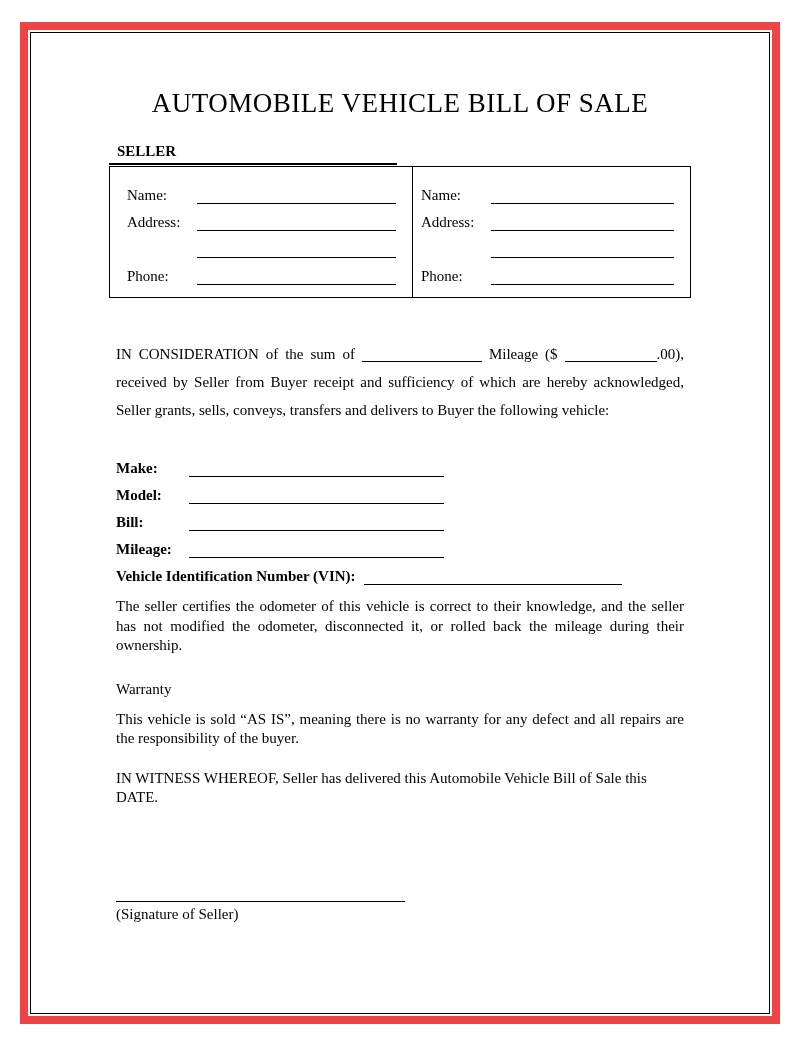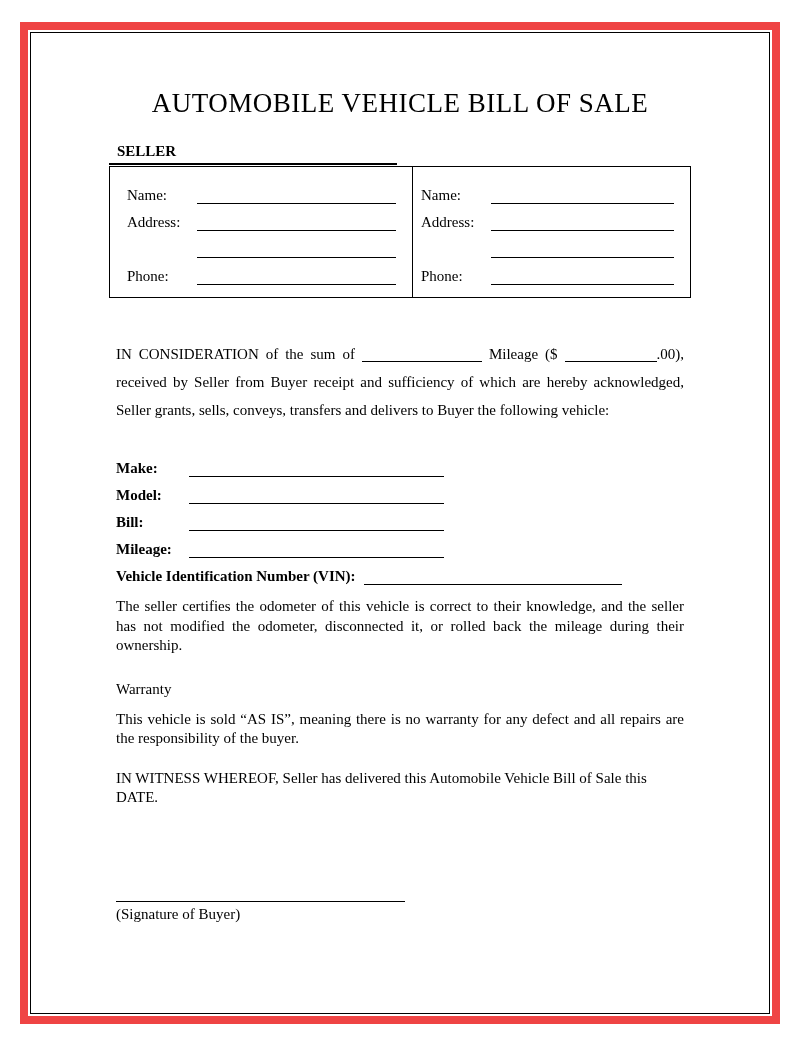--- a/index.html
+++ b/index.html
@@ -149,17 +149,17 @@
 
     <p class="body-para">The seller certifies the odometer of this vehicle is correct to their knowledge, and the seller has not modified the odometer, disconnected it, or rolled back the mileage during their ownership.</p>
 
     <h2 class="section-heading">Warranty</h2>
     <p class="body-para">This vehicle is sold “AS IS”, meaning there is no warranty for any defect and all repairs are the responsibility of the buyer.</p>
 
     <p class="witness-para">IN WITNESS WHEREOF, Seller has delivered this Automobile Vehicle Bill of Sale this DATE.</p>
 
     <div class="signature-block">
       <div class="signature-line"></div>
-      <div class="signature-caption">(Signature of Buyer)</div>
+      <div class="signature-caption">(Signature of Seller)</div>
     </div>
 
   </div>
 </div>
 
 </body></html>

